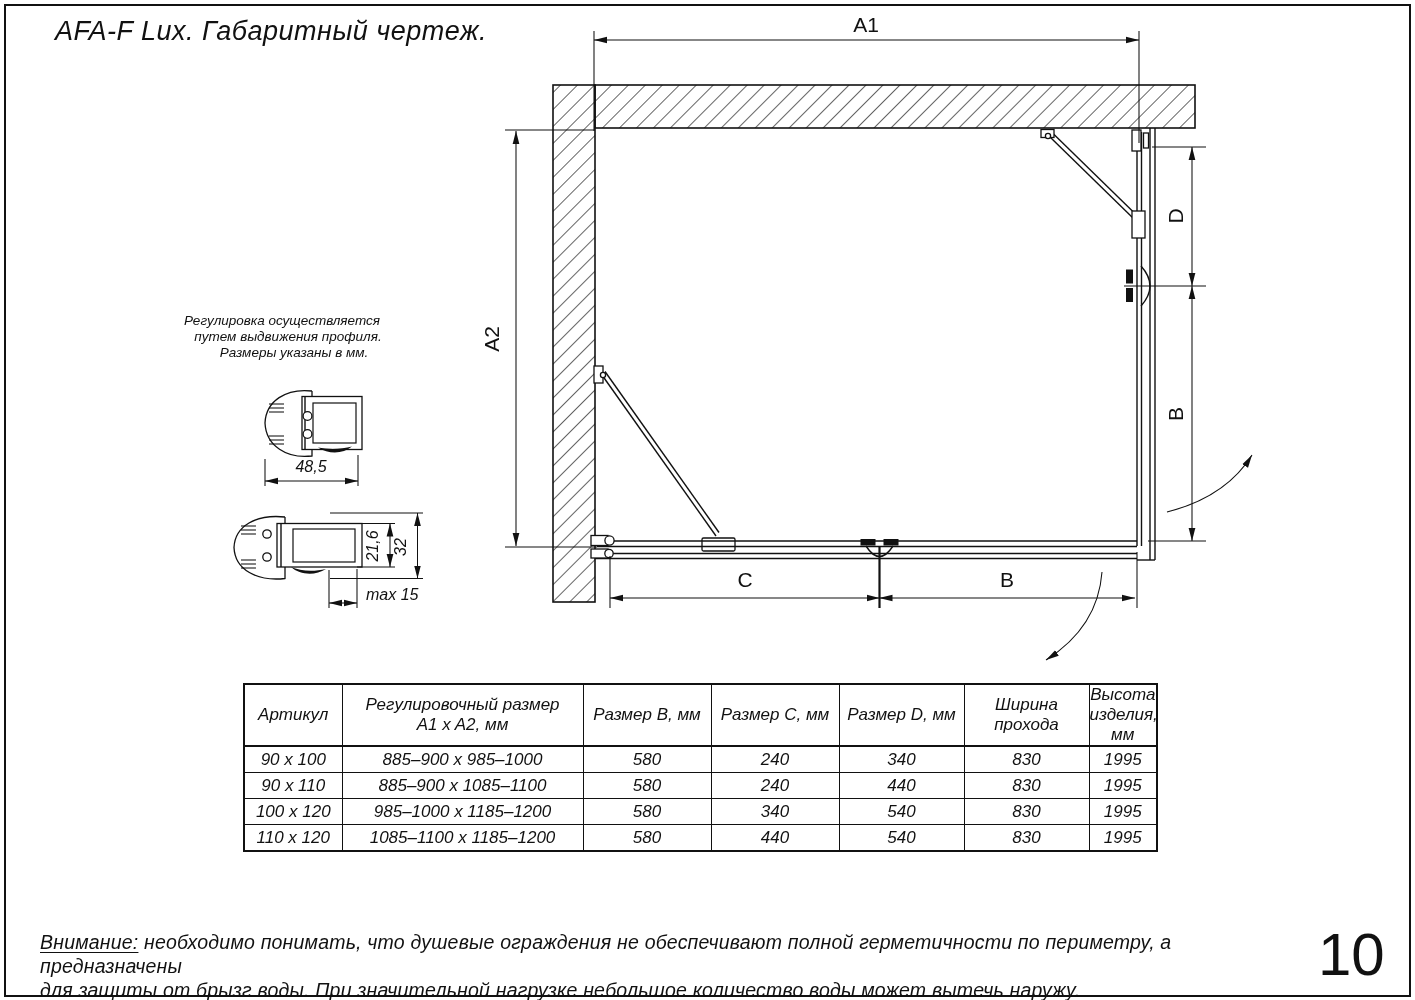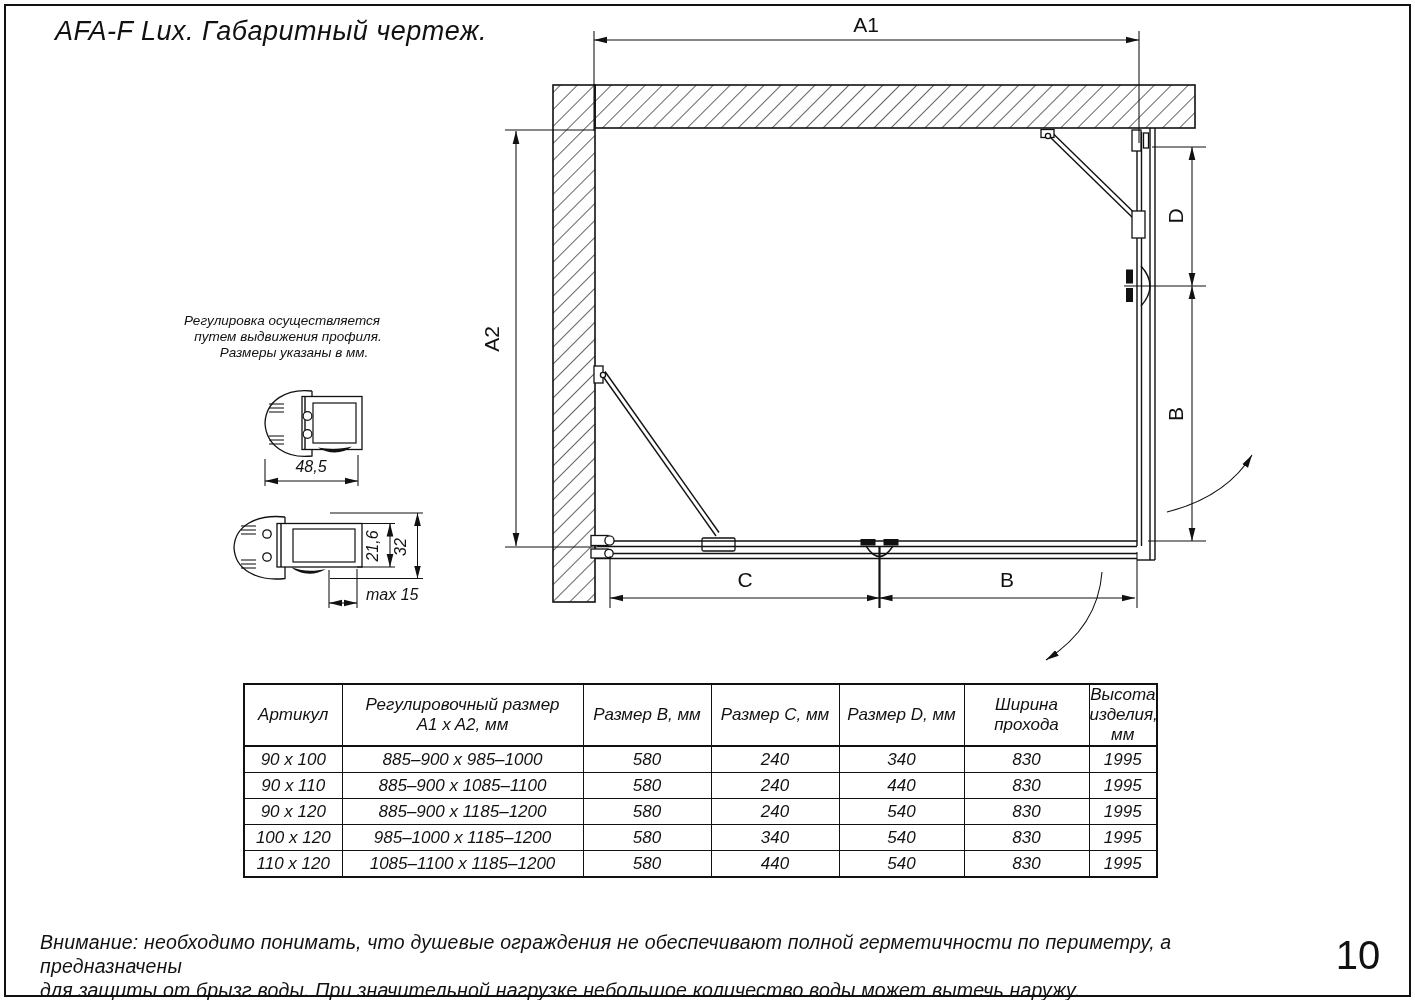--- a/index.html
+++ b/index.html
@@ -19,23 +19,23 @@
   .protxt{font-family:"Liberation Sans",sans-serif;font-size:16px;font-style:italic;fill:#111;}
   .notetxt{font-family:"Liberation Sans",sans-serif;font-size:13.5px;font-style:italic;fill:#111;}
   .spec{position:absolute;left:243px;top:683px;border-collapse:collapse;table-layout:fixed;
        width:913px;border:2.2px solid #111;}
   .spec th,.spec td{border:1.6px solid #111;font-style:italic;font-weight:normal;
        text-align:center;vertical-align:middle;padding:0;font-size:17px;line-height:1.18;}
   .spec thead th{height:50px;border-bottom:2.3px solid #111;}
   .spec tbody td{height:25px;margin-top:13px;}
   .note{position:absolute;left:40px;top:930px;width:1250px;font-size:19.5px;
        font-style:italic;letter-spacing:.2px;line-height:24px;}
-  .note .u{text-underline-offset:3px;}
-  .page-num{position:absolute;left:1318px;top:924px;width:80px;text-align:center;
-       font-size:40px;line-height:62px;font-style:normal;}
+  .note .u{text-decoration:underline;text-underline-offset:3px;}
+  .page-num{position:absolute;left:1318px;top:924px;width:80px;text-align:left;
+       font-size:60px;line-height:62px;font-style:normal;}
 </style>
 </head>
 <body>
 
 <div class="page-border"></div>
 
 <div class="title">AFA-F Lux. Габаритный чертеж.</div>
 
 <svg class="drawing-svg" width="1415" height="678" viewBox="0 0 1415 678">
   <defs>
@@ -239,29 +239,20 @@
     <tr>
       <td>90 x 110</td>
       <td>885–900 x 1085–1100</td>
       <td>580</td>
       <td>240</td>
       <td>440</td>
       <td>830</td>
       <td>1995</td>
     </tr>
     <tr>
-      <td>90 x 120</td>
-      <td>885–900 x 1185–1200</td>
-      <td>580</td>
-      <td>240</td>
-      <td>540</td>
-      <td>830</td>
-      <td>1995</td>
-    </tr>
-    <tr>
       <td>100 x 120</td>
       <td>985–1000 x 1185–1200</td>
       <td>580</td>
       <td>340</td>
       <td>540</td>
       <td>830</td>
       <td>1995</td>
     </tr>
     <tr>
       <td>110 x 120</td>

